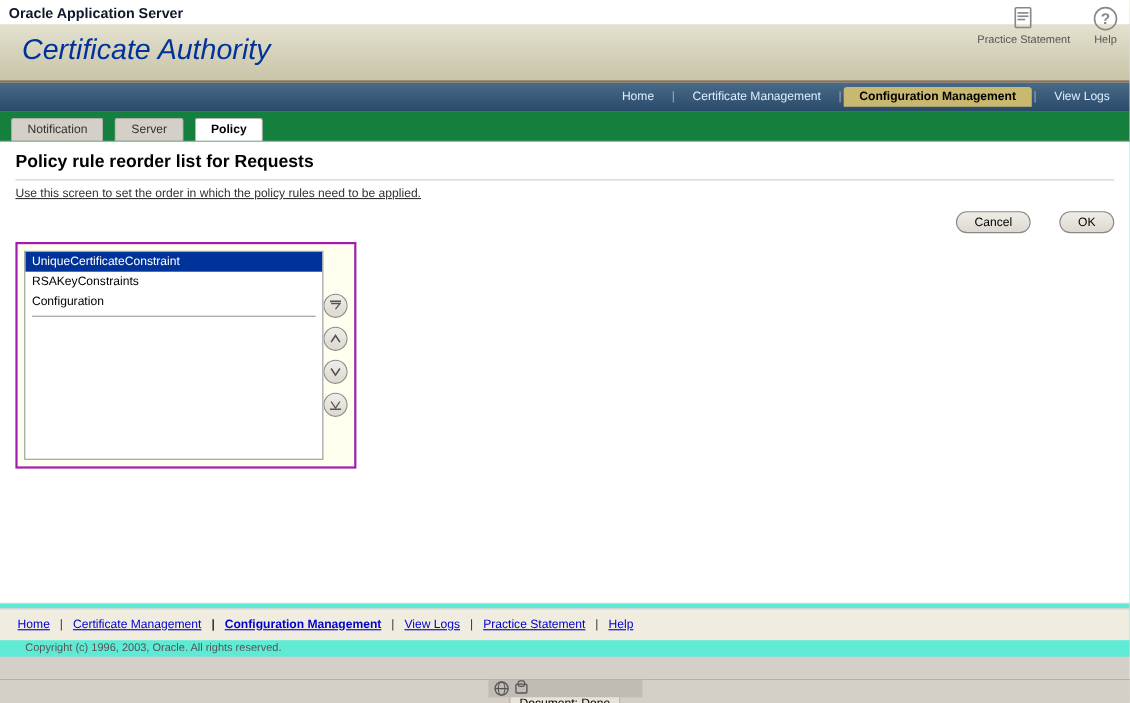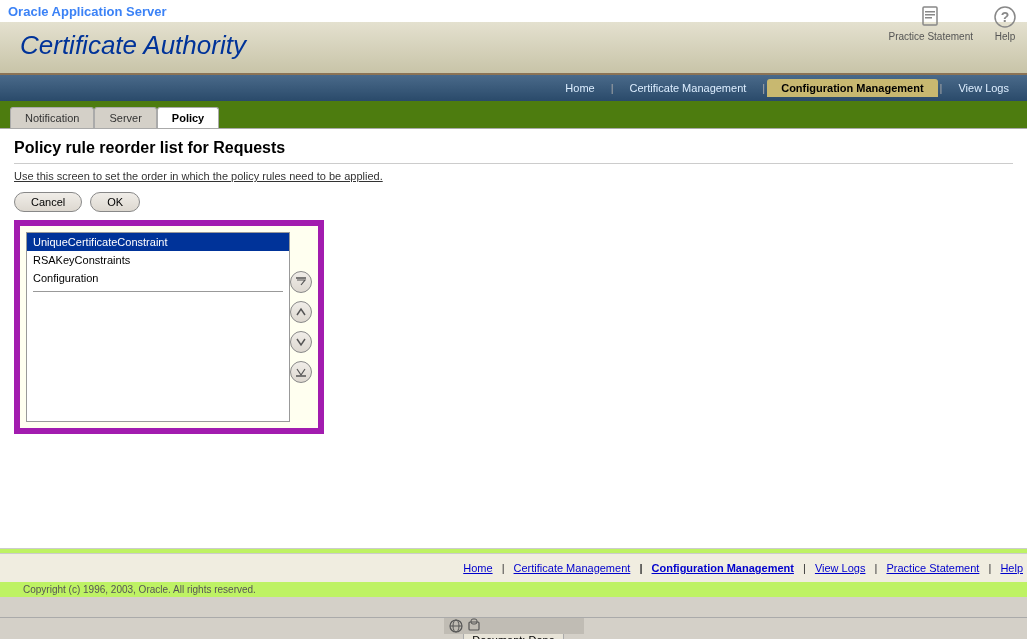--- a/index.html
+++ b/index.html
@@ -13,21 +13,21 @@
       border-bottom: 2px solid #8b7355;
     }
     #header-top {
       background: #fff;
       height: 22px;
       display: flex;
       align-items: center;
       padding-left: 8px;
     }
     #app-title {
-      color: #3b82f6;
+      color: #0f172a;
       font-size: 13px;
       font-weight: bold;
     }
     #cert-authority {
       color: #003399;
       font-size: 26px;
       font-style: italic;
       padding: 8px 0 0 20px;
     }
     #header-icons {
@@ -73,27 +73,27 @@
       color: #000;
       font-weight: bold;
     }
     .nav-separator {
       color: #aaa;
       font-size: 11px;
     }
 
     
     #subtabs {
-      background: #4d7c0f;
+      background: #15803d;
       border-bottom: 1px solid #aaa;
       height: 28px;
       display: flex;
       align-items: flex-end;
       padding-left: 10px;
-      gap: 0;
+      gap: 10px;
     }
     .sub-tab {
       padding: 4px 14px;
       font-size: 11px;
       cursor: pointer;
       border: 1px solid #aaa;
       border-bottom: none;
       background: #d4d0c8;
       border-radius: 3px 3px 0 0;
       color: #333;
@@ -121,36 +121,37 @@
       padding-bottom: 6px;
     }
     #page-desc {
       font-size: 11px;
       color: #333;
       margin-bottom: 10px;
       text-decoration: underline;
     }
     #action-buttons {
       display: flex;
-      gap: 8px;
+      justify-content: flex-end;
+      gap: 26px;
       margin-bottom: 8px;
     }
     .btn {
       padding: 3px 16px;
       border: 1px solid #888;
       border-radius: 10px;
       background: linear-gradient(to bottom, #f0ede8, #ddd8d0);
       font-size: 11px;
       cursor: pointer;
       color: #000;
     }
 
     
     #list-panel {
-      border: 6px solid #a21caf;
+      border: 2px solid #a21caf;
       background: #fffff0;
       padding: 6px;
       width: 310px;
       min-height: 200px;
       display: flex;
       gap: 0;
     }
     #list-box {
       flex: 1;
       border: 1px solid #999;
@@ -192,22 +193,22 @@
       display: flex;
       align-items: center;
       justify-content: center;
       font-size: 10px;
       color: #555;
     }
 
     
     #footer-nav {
       background: #f0ede0;
-      padding: 8px 4px;
-      text-align: right;
+      padding: 8px 16px;
+      text-align: left;
       font-size: 11px;
       border-top: 1px solid #ccc;
       margin-top: 4px;
     }
     #footer-nav a {
       color: #0000cc;
       text-decoration: underline;
       cursor: pointer;
     }
     #footer-nav .sep { color: #333; margin: 0 6px; }
@@ -263,21 +264,21 @@
       height: 16px;
       background: #c0bcb4;
       border: 1px solid #888;
       display: flex;
       align-items: center;
       justify-content: center;
       font-size: 8px;
     }
 
     #outer-wrapper {
-      background: #bef264;
+      background: #5eead4;
     }
   </style>
 </head>
 <body>
 
 <div id="header">
   <div id="header-top">
     <span id="app-title">Oracle Application Server</span>
   </div>
   <div style="display:flex; justify-content:space-between; align-items:flex-start;">

